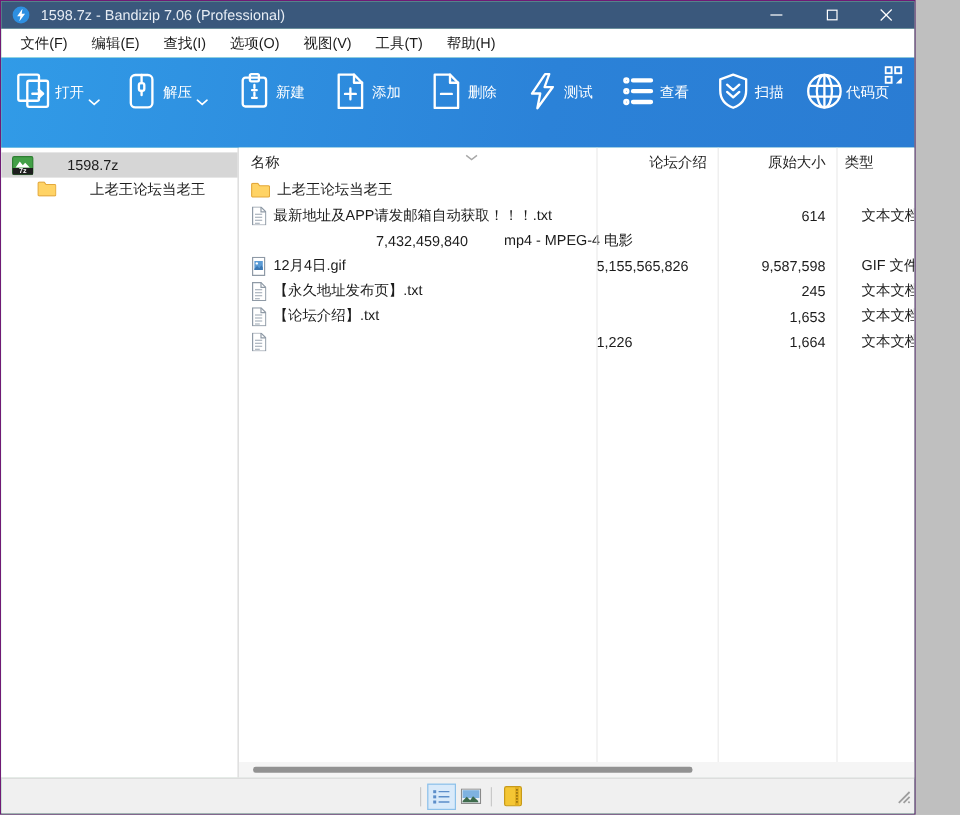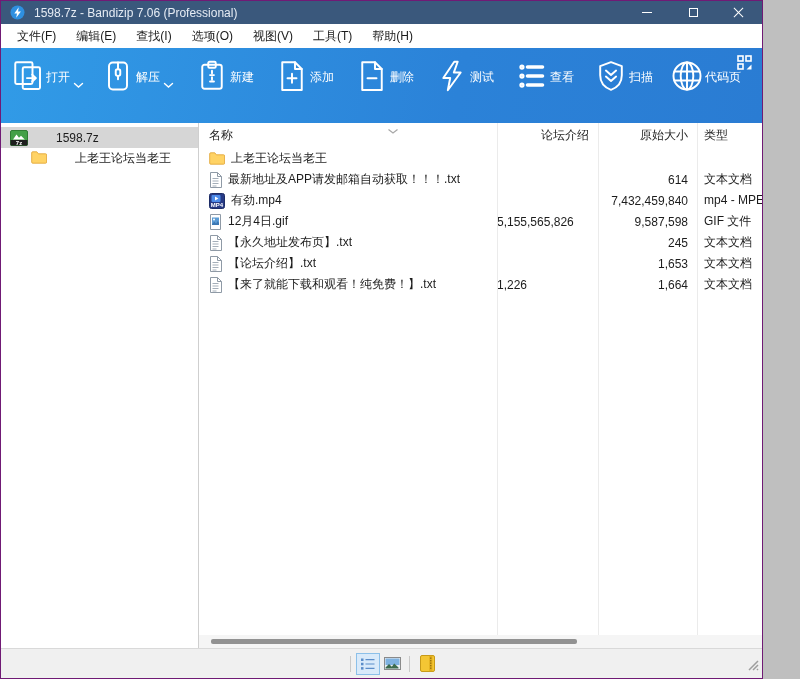--- a/index.html
+++ b/index.html
@@ -48,21 +48,21 @@
   .h-comp{ width:101px; text-align:right; padding-right:9px; }
   .h-orig{ width:99px; text-align:right; padding-right:9px;font-family:Liberation Serif, serif; }
   .h-type{ flex:1; padding-left:7px; }
   .sort-ind{ position:absolute; left:188px; top:1px; }
 
   .frow{ height:21px; display:flex; align-items:center; font-size:12px; color:#1c1c1c; }
   .c-name{ width:298px; padding-left:10px; display:flex; align-items:center; white-space:nowrap; overflow:hidden; }
   .c-name .ficon{ margin-right:6px; flex:0 0 auto; display:inline-flex; position:relative; }
   .c-comp{ width:101px; text-align:left; padding-right:9px; white-space:nowrap; }
   .c-orig{ width:99px; text-align:right; padding-right:9px; white-space:nowrap; }
-  .c-type{ flex:1; padding-left:7px; white-space:nowrap; overflow:hidden; }
+  .c-type{ flex:1; padding-left:21px; white-space:nowrap; overflow:hidden; }
   .mp4badge{ position:absolute; left:0; right:0; bottom:1px; text-align:center; font-size:6px; line-height:6px; color:#fff; font-style:normal; font-weight:bold; }
 
   .hscroll{ position:absolute; left:0; right:0; bottom:0; height:13px; background:#f5f5f5; }
   .hthumb{ position:absolute; left:12px; top:4px; width:366px; height:5px; background:#929292; border-radius:2px; }
 
   
   .statusbar{ height:30px; background:#f0f0f0; border-top:1px solid #d9d9d9; display:flex; align-items:center; position:relative; flex:0 0 auto; }
   .sb-icons{ margin-left:344px; display:flex; align-items:center; }
   .sb-sep{ width:1px; height:16px; background:#c9c9c9; margin:0 5px; }
   .sb-btn{ width:24px; height:22px; display:flex; align-items:center; justify-content:center; border:1px solid transparent; }
@@ -292,31 +292,20 @@
               </svg>
             </span>
             <span>最新地址及APP请发邮箱自动获取！！！.txt</span>
           </div>
         <div class="c-comp"></div>
         <div class="c-orig">614</div>
         <div class="c-type">文本文档</div>
       </div>
 
       <div class="frow">
-        <div class="c-name">
-            <span class="ficon">
-              <svg width="16" height="16" viewBox="0 0 16 16">
-                <rect x="0.5" y="0.5" width="15" height="15" rx="2" fill="#273A85" stroke="#1D2C66"></rect>
-                <rect x="2.5" y="2" width="9" height="7" rx="1" fill="#4D8BE8"></rect>
-                <path d="M6 3.4 l3.4 2.1 -3.4 2.1 z" fill="#fff"></path>
-              </svg>
-              <i class="mp4badge">MP4</i>
-            </span>
-            <span>有劲.mp4</span>
-          </div>
         <div class="c-comp"></div>
         <div class="c-orig">7,432,459,840</div>
         <div class="c-type">mp4 - MPEG-4 电影</div>
       </div>
 
       <div class="frow">
         <div class="c-name">
             <span class="ficon">
               <svg width="13" height="16" viewBox="0 0 13 16">
                 <path d="M1.5 0.5 h10 v15 h-10 z" fill="#fff" stroke="#8F9AA6"></path>
@@ -366,21 +355,20 @@
 
       <div class="frow">
         <div class="c-name">
             <span class="ficon">
               <svg width="13" height="16" viewBox="0 0 13 16">
                 <path d="M1.5 0.5 h7 l4 4 v11 h-11 z" fill="#fff" stroke="#8F9AA6"></path>
                 <path d="M8.5 0.5 v4 h4" fill="none" stroke="#8F9AA6"></path>
                 <path d="M3.5 6.5 h6 M3.5 9 h6 M3.5 11.5 h6 M3.5 14 h4" stroke="#9AA5B1" stroke-width="0.9"></path>
               </svg>
             </span>
-            <span>【来了就能下载和观看！纯免费！】.txt</span>
           </div>
         <div class="c-comp">1,226</div>
         <div class="c-orig">1,664</div>
         <div class="c-type">文本文档</div>
       </div>
 
       <div class="hscroll">
         <div class="hthumb"></div>
       </div>
     </div>

